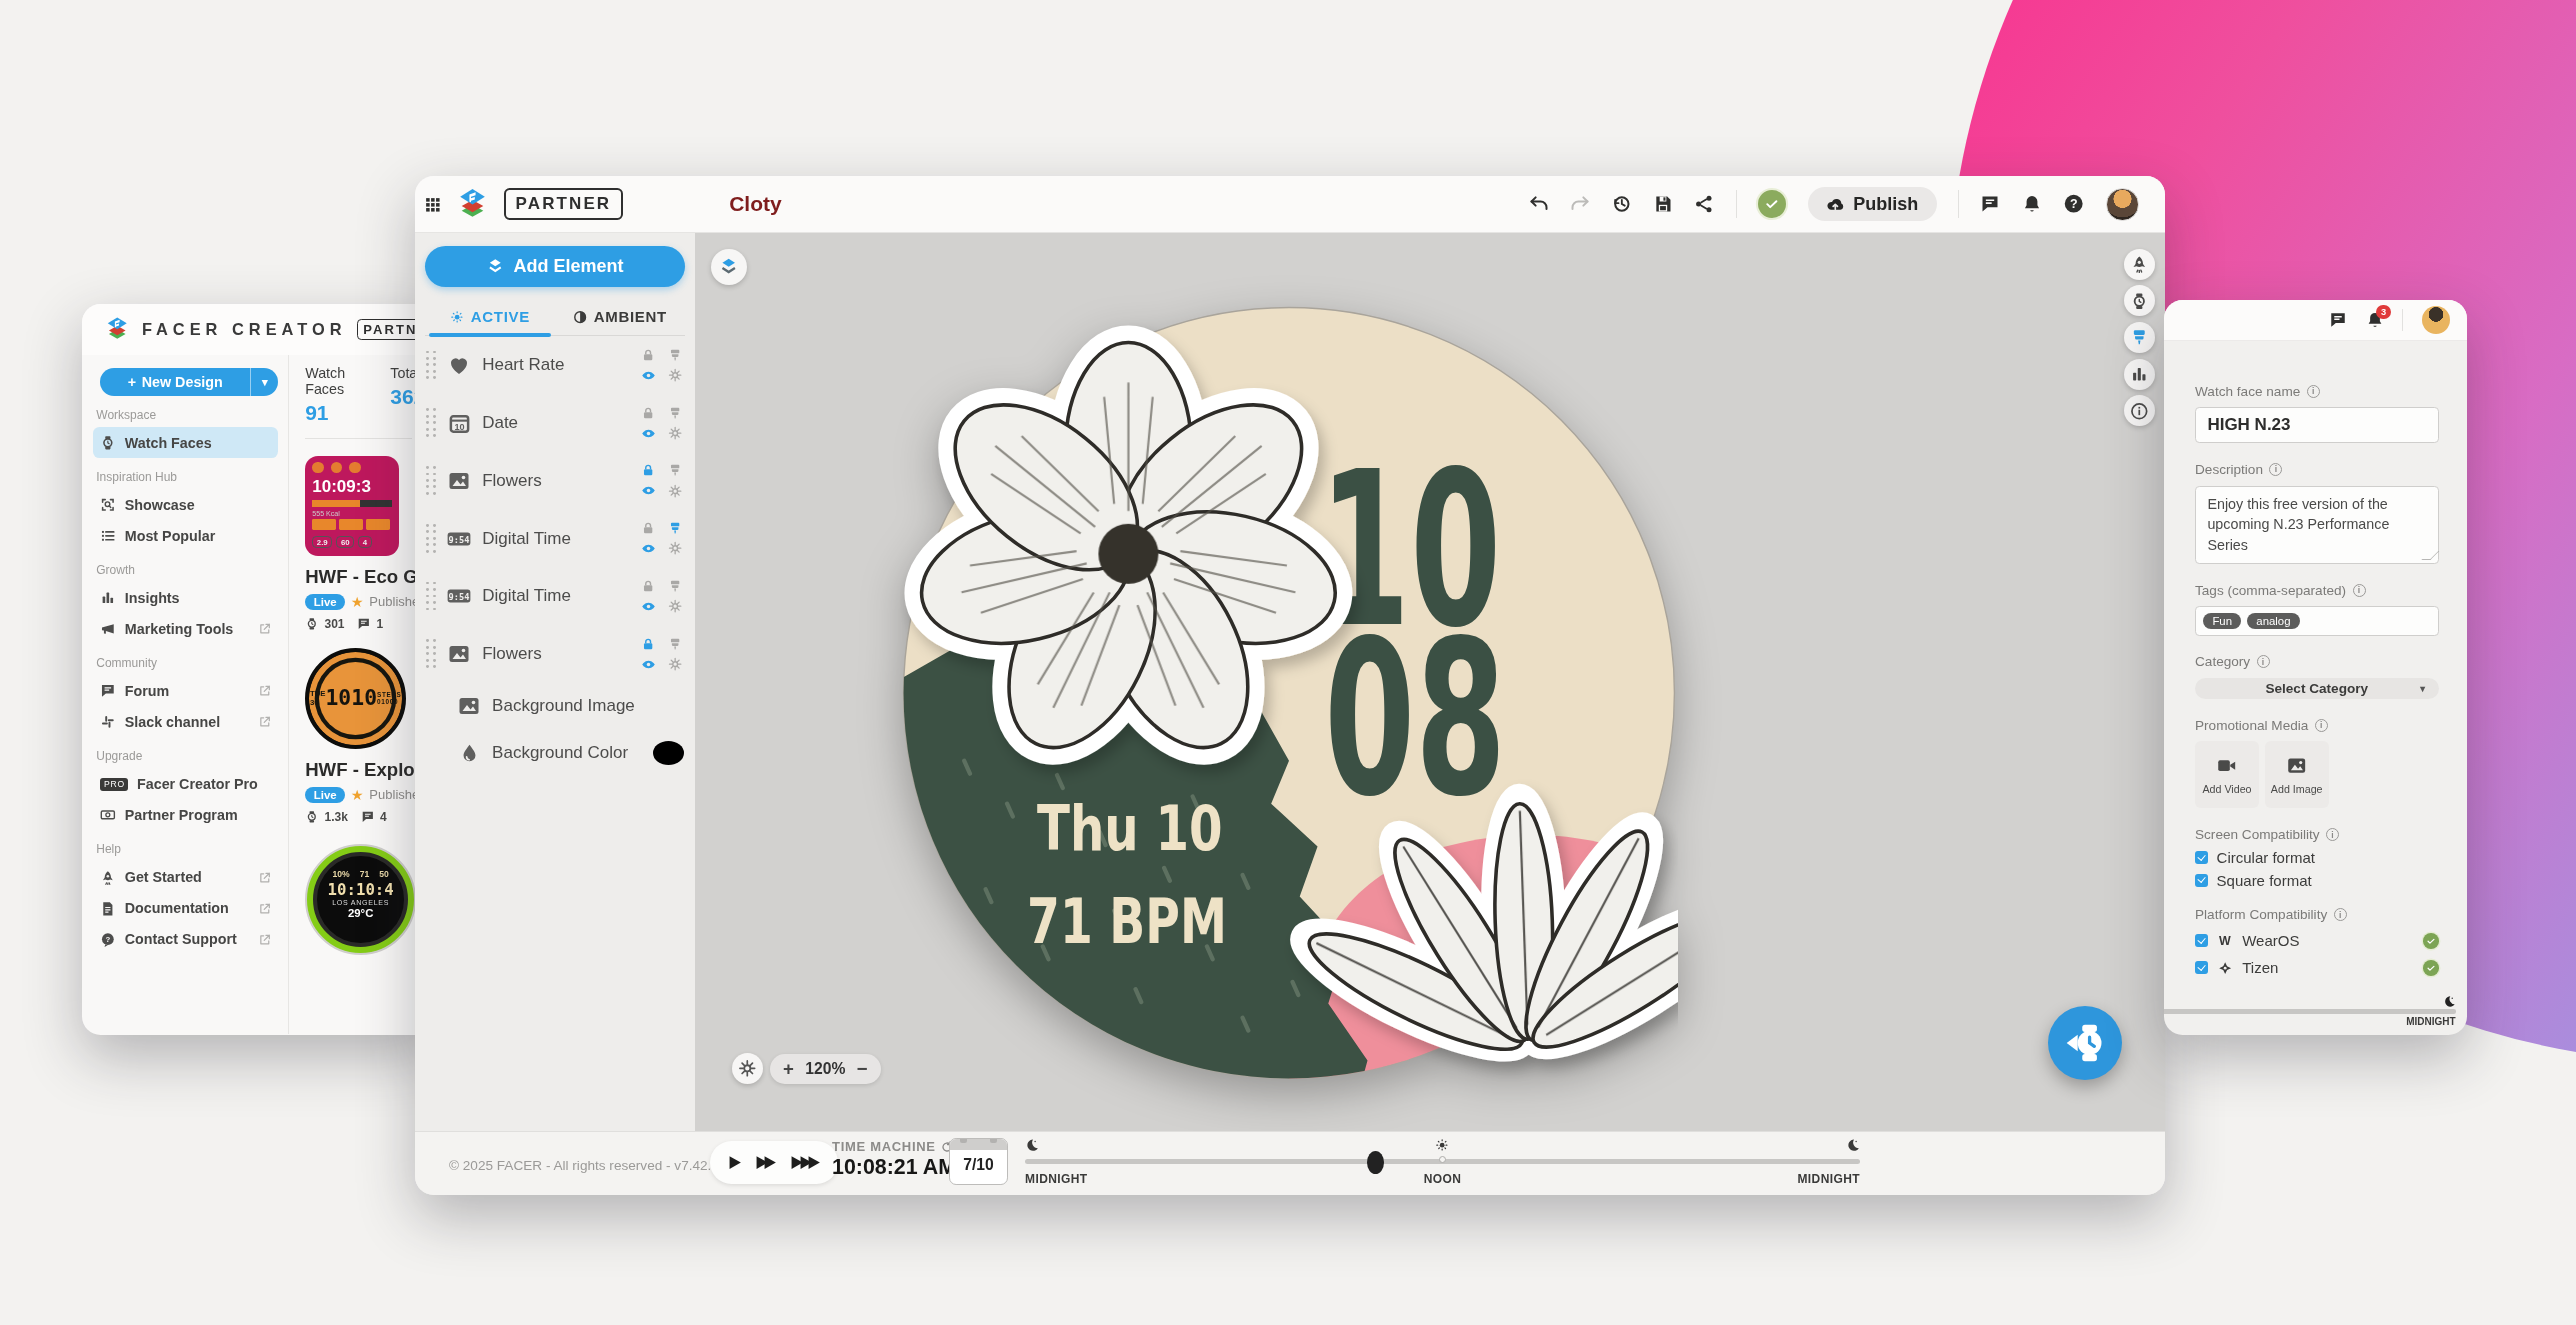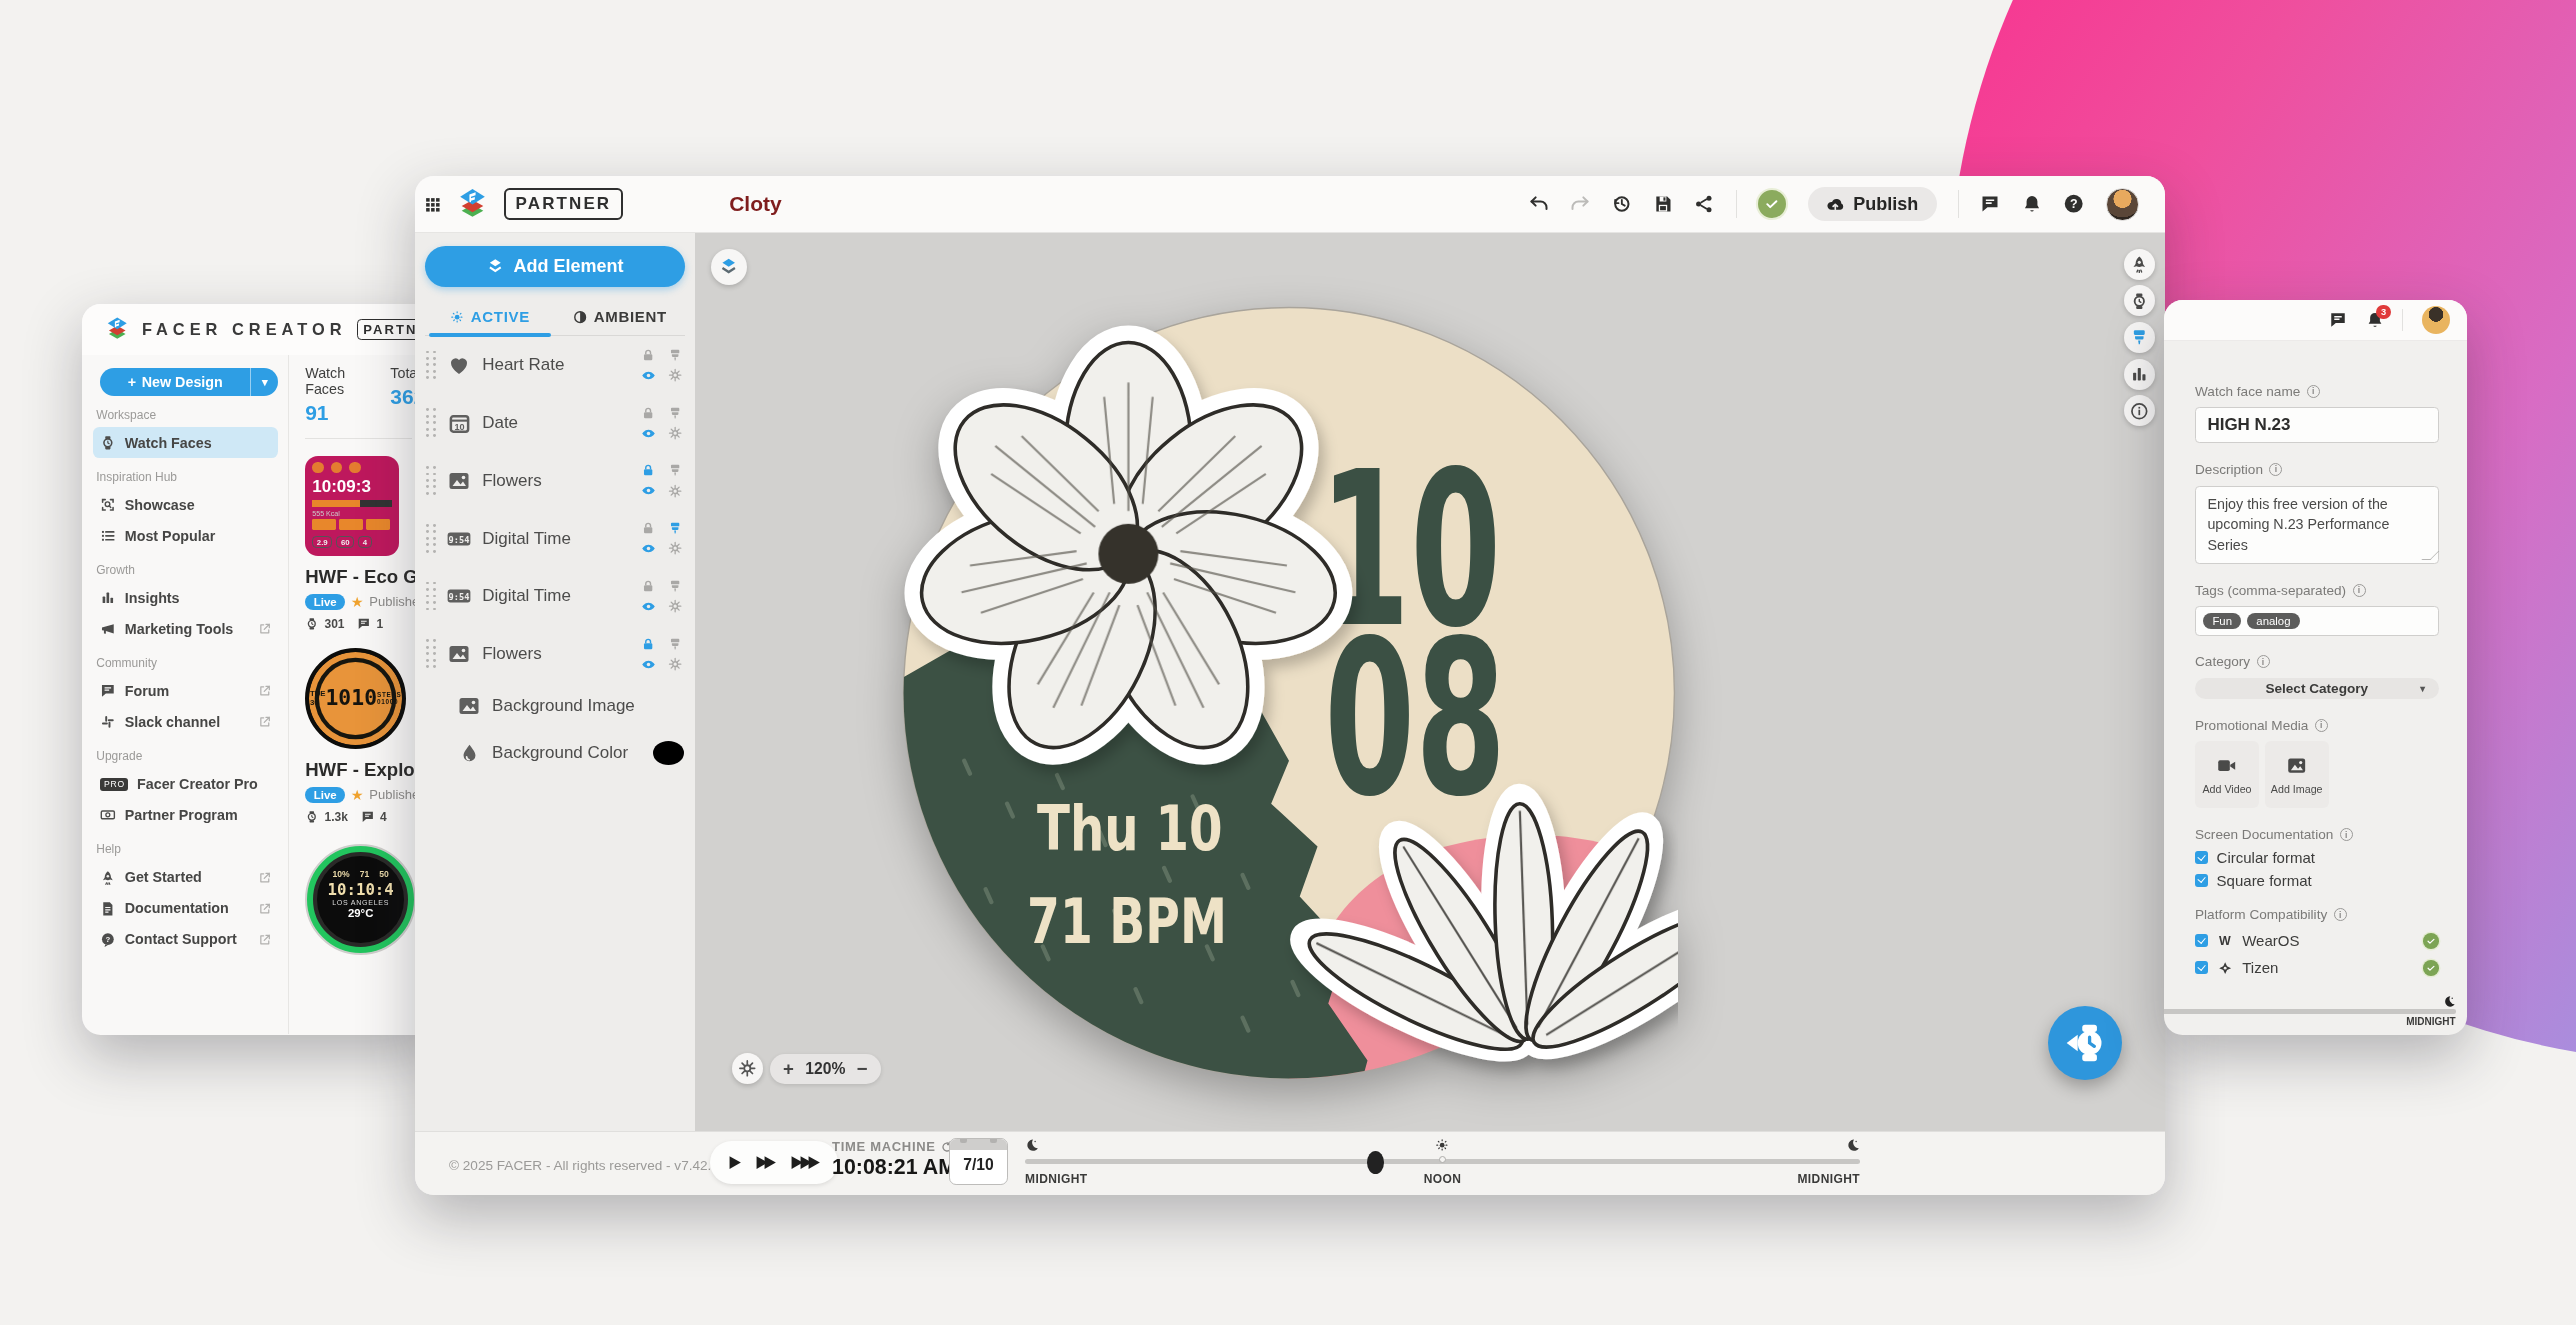--- a/index.html
+++ b/index.html
@@ -50,21 +50,21 @@
   .mini-eco .kcal{position:absolute;top:54px;left:7.1px;font-size:7.1px;color:#ccc;white-space:nowrap}
   .mini-eco .cells{position:absolute;top:63px;left:7.1px;display:flex;gap:2.9px}
   .mini-eco .cells b{width:24px;height:11.4px;background:#e8872b;border-radius:1.4px}
   .mini-eco .row2{position:absolute;top:80px;left:7.1px;display:flex;gap:4px;font-size:7.8px;color:#eee;font-weight:bold}
   .mini-eco .row2 span{border:0.7px solid #555;border-radius:4.3px;padding:0.7px 3.6px}
   .mini-exp{width:101px;height:101px;border-radius:50%;background:#17160f;position:relative;border:4.3px solid #0d0d0b;box-shadow:inset 0 0 0 5.7px #e8943a}
   .mini-exp .face{position:absolute;inset:10px;border-radius:50%;background:#e8943a;display:flex;flex-direction:row;align-items:center;justify-content:center;color:#15140f}
   .mini-exp .d{font-size:7.8px;font-weight:bold}
   .mini-exp .hh{font-size:21.4px;font-weight:800;line-height:.85;font-family:"DejaVu Sans Mono",monospace}
   .mini-exp .steps{font-size:6.4px;font-weight:bold;letter-spacing:0.7px}
-  .mini-dark{width:111px;height:111px;border-radius:50%;background:#22c55e;position:relative;border:2.9px solid #cfcecc;color:#e9d8a8;overflow:hidden}
+  .mini-dark{width:111px;height:111px;border-radius:50%;background:#84cc16;position:relative;border:2.9px solid #cfcecc;color:#e9d8a8;overflow:hidden}
   .mini-dark .in{position:absolute;inset:5.7px;border-radius:50%;border:4.3px solid #2a2a28;background:#0c0c0c;padding-top:13px;text-align:center}
   .mini-dark .r1{font-size:8.6px;font-weight:bold;display:flex;justify-content:center;gap:10px}
   .mini-dark .tt{font-size:15.7px;font-weight:800;color:#f0dfae;margin-top:1.4px;font-family:"DejaVu Sans Mono",monospace}
   .mini-dark .city{font-size:7.1px;letter-spacing:0.7px;color:#ddd}
   .mini-dark .temp{font-size:11.4px;font-weight:800;color:#fff}
 
   
   .win-main{left:415px;top:176px;width:1750px;height:1019px;background:#efeeec}
   .mw-header{height:57px;background:#fbfaf9;border-bottom:0.7px solid #e6e5e3;display:flex;align-items:center;padding:0 26px 0 8.6px;gap:13px}
   .mw-title{font-size:21px;font-weight:bold;color:#7f1d1d;margin-left:93px}
@@ -1169,21 +1169,21 @@
           </button>
         <button class="pm">
             <svg class="ic" width="21.4" height="21.4" viewBox="0 0 30 30">
               <use href="#s-img"></use>
             </svg>
             <span>Add Image</span>
           </button>
       </div>
 
       <div class="flabel">
-          <span>Screen Documentation</span>
+          <span>Screen Compatibility</span>
           <span class="info-i">i</span>
         </div>
       <div class="cbrow" style="margin-top:7.1px">
           <span class="cb on"></span>
           <span>Circular format</span>
         </div>
       <div class="cbrow" style="margin-top:5.7px">
           <span class="cb on"></span>
           <span>Square format</span>
         </div>

